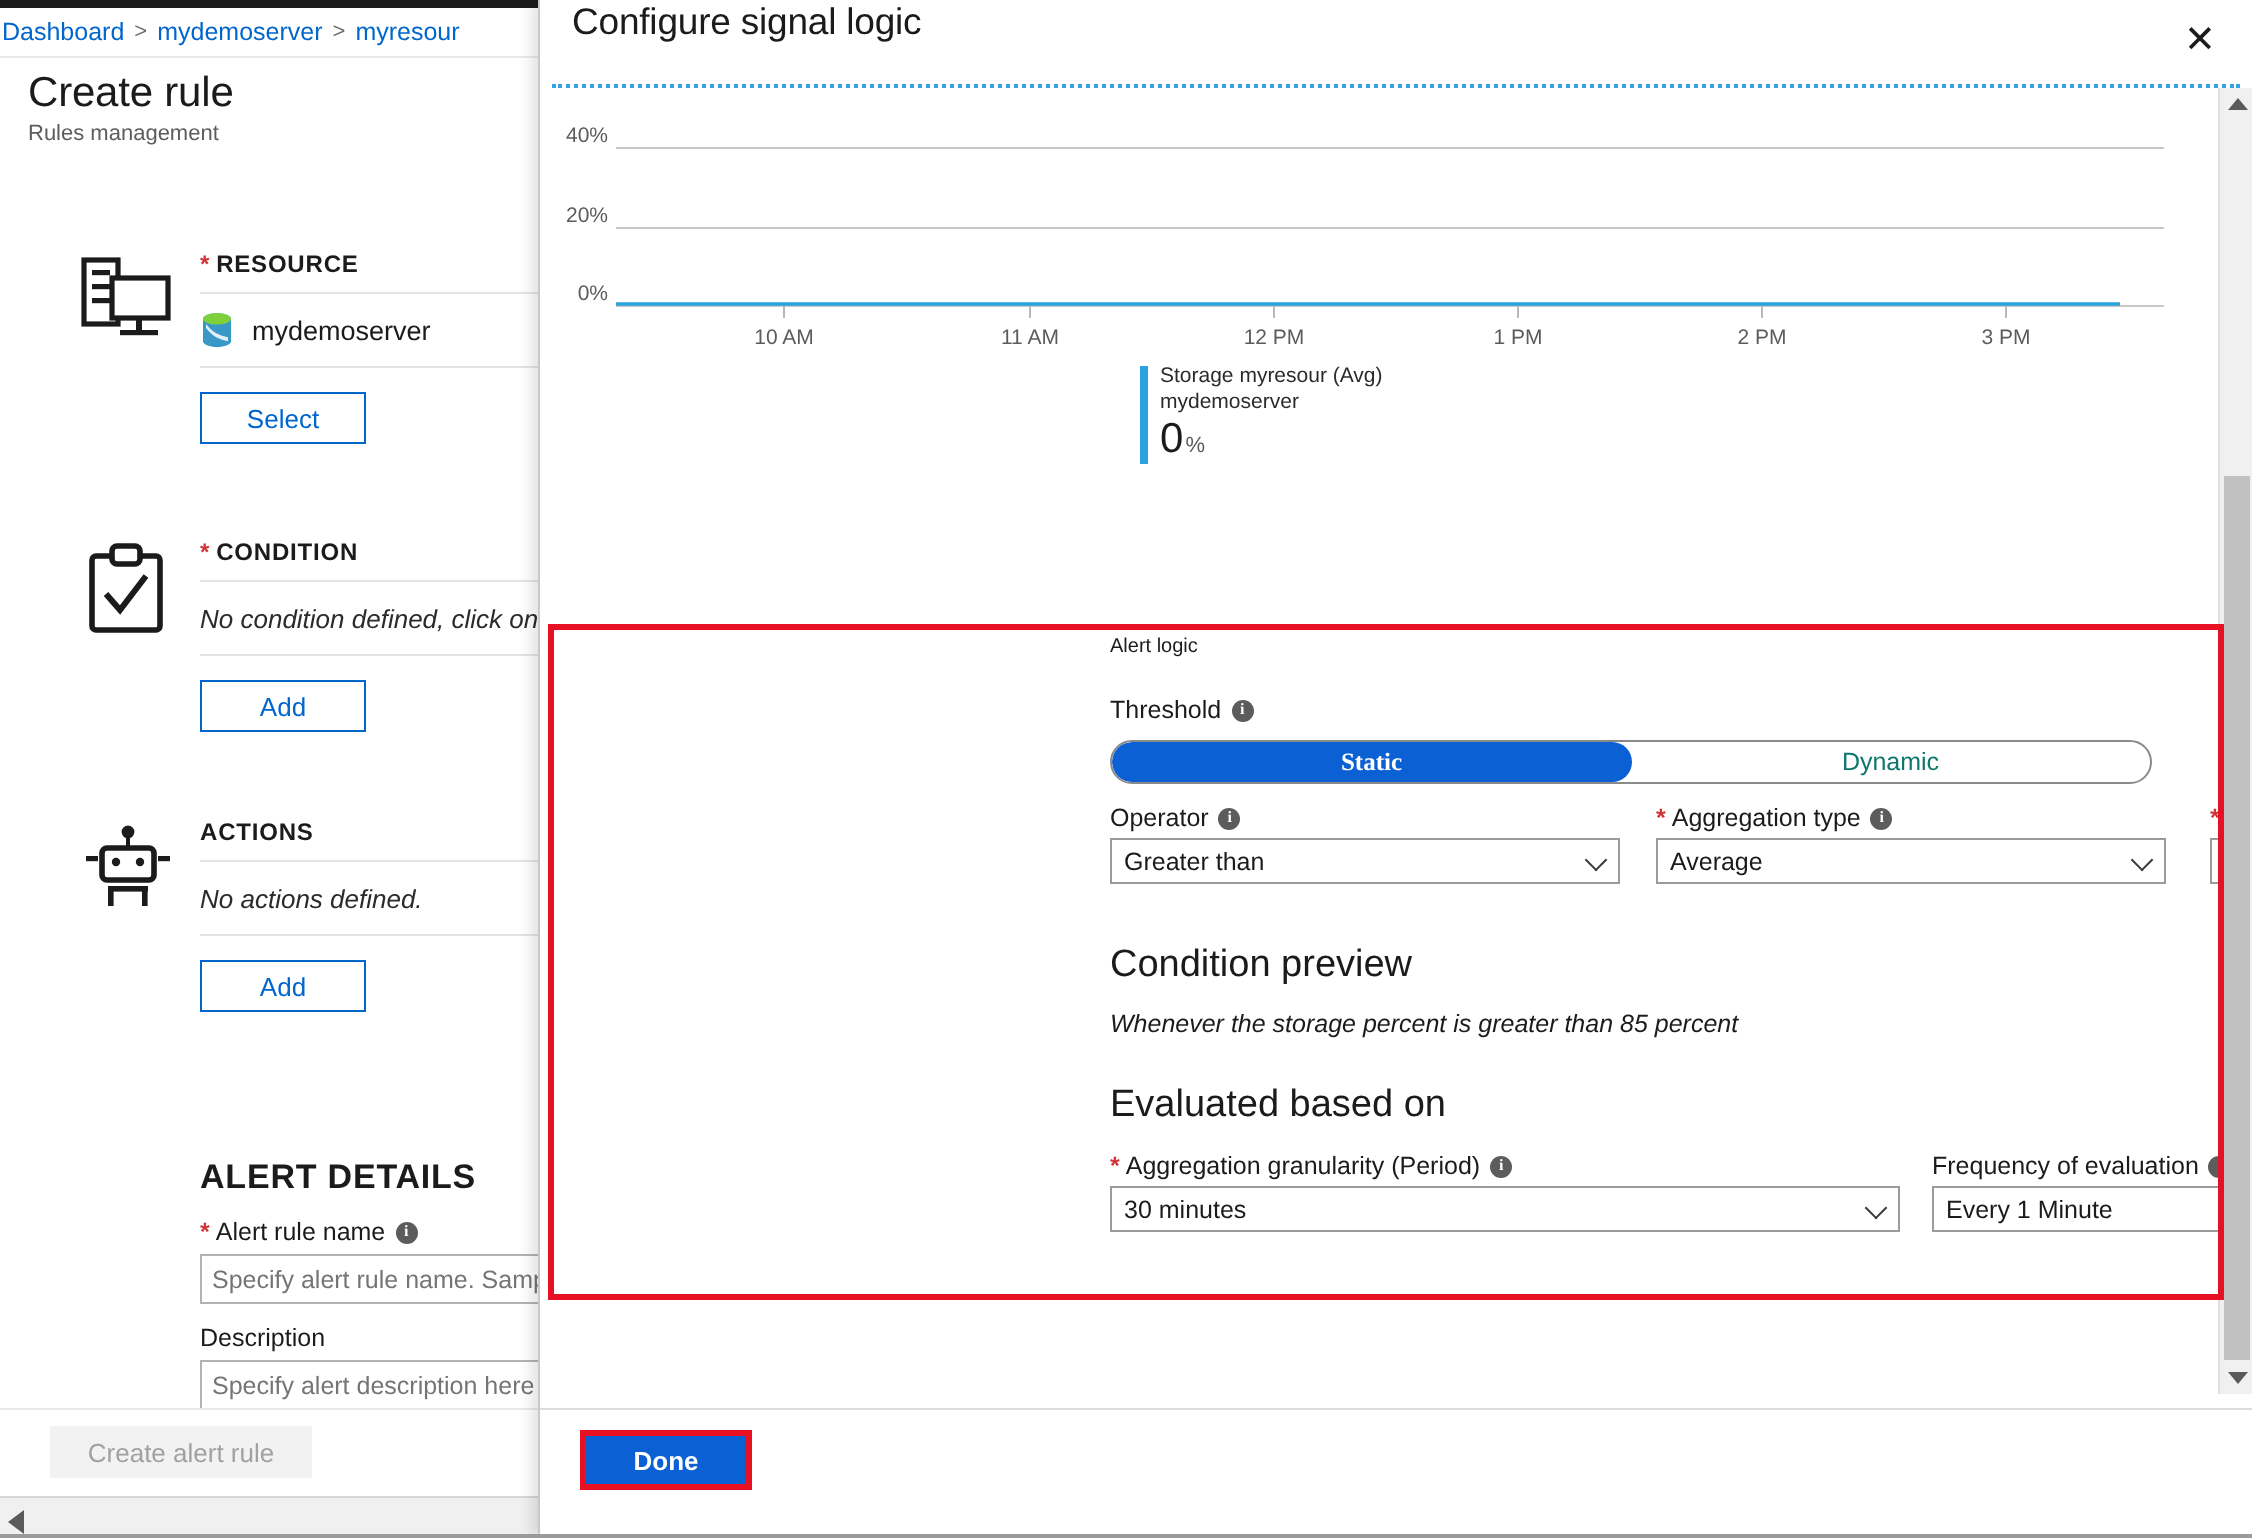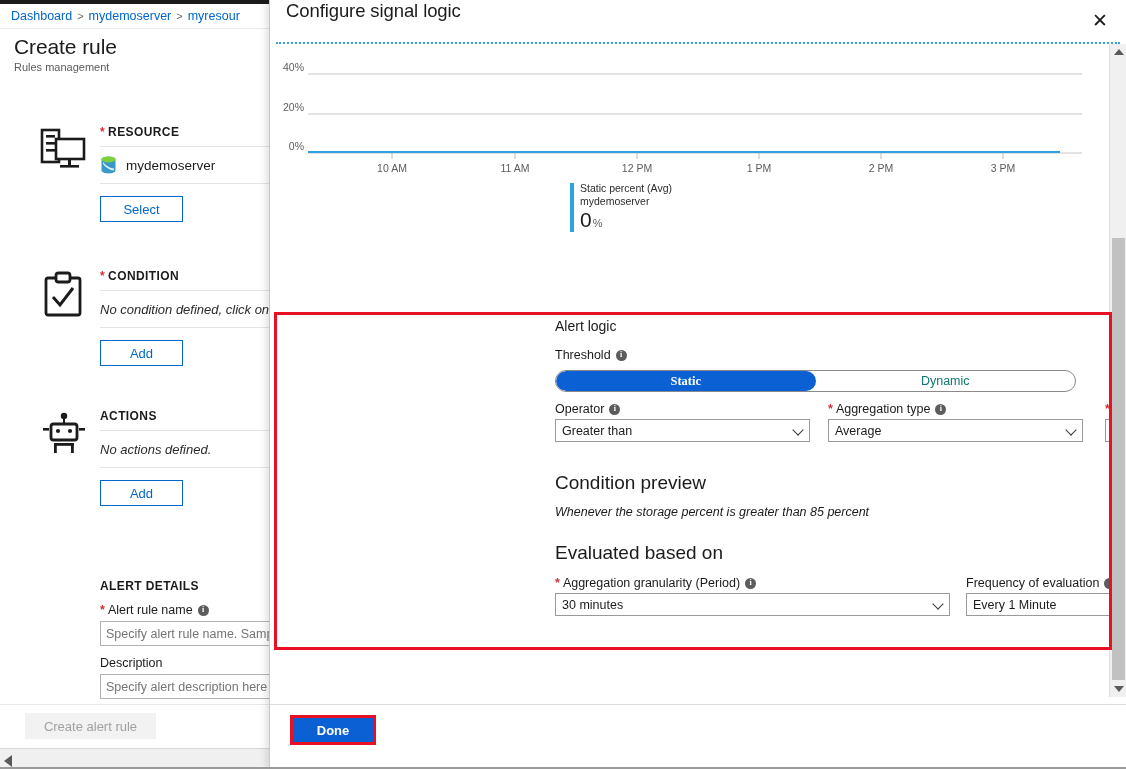--- a/index.html
+++ b/index.html
@@ -29,21 +29,21 @@
     position: absolute; left: 0; top: 4px;
     width: 281px; height: 765px;
     background: #ffffff;
     overflow: hidden;
   }
 
   .breadcrumb {
     position: absolute; left: 0; top: 0;
     width: 281px; height: 24px;
     display: flex; align-items: center;
-    padding-left: 11px;
+    padding-left: 1px;
     font-size: 12.5px;
     white-space: nowrap;
     background: #ffffff;
   }
   .bc-link { color: #0066cc; cursor: pointer; }
   .bc-sep { color: #6b6b6b; margin: 0 5px; font-size: 11px; }
 
   .blade-head {
     position: absolute; left: 0; top: 24px;
     width: 281px; height: 52px;
@@ -99,21 +99,21 @@
     cursor: pointer;
     display: flex; align-items: center; justify-content: center;
   }
 
   .db-icon {
     width: 17px; height: 18px; margin-right: 9px; flex: 0 0 auto;
   }
 
   
   .ad-title {
-    font-size: 12px; font-weight: bold; color: #1b1b1b;
+    font-size: 17px; font-weight: bold; color: #1b1b1b;
     letter-spacing: 0.4px;
   }
   .fld-label {
     font-size: 12.5px; color: #1b1b1b; margin-top: 10px;
     display: flex; align-items: center; white-space: nowrap;
   }
   .txt-input {
     margin-top: 4px;
     width: 181px; height: 25px;
     border: 1px solid #b3b3b3;
@@ -233,21 +233,21 @@
   }
 
   
   .alogic {
     position: absolute; left: 277px; top: 314px;
     width: 832px; height: 334px;
     background: #ffffff;
   }
   .al-head {
     position: absolute; left: 8px; top: 4px;
-    font-size: 14px; color: #1b1b1b;
+    font-size: 10px; color: #1b1b1b;
   }
   .lbl {
     font-size: 12.5px; color: #1b1b1b;
     display: flex; align-items: center; white-space: nowrap;
   }
   .info-i {
     display: inline-flex; align-items: center; justify-content: center;
     width: 11px; height: 11px; border-radius: 50%;
     background: #5c5c5c; color: #ffffff;
     font-size: 8px; font-weight: bold;
@@ -499,21 +499,21 @@
         <text x="489" y="126" text-anchor="middle" font-family="Liberation Sans, sans-serif" font-size="10.5" fill="#5c5c5c">1 PM</text>
         <text x="611" y="126" text-anchor="middle" font-family="Liberation Sans, sans-serif" font-size="10.5" fill="#5c5c5c">2 PM</text>
         <text x="733" y="126" text-anchor="middle" font-family="Liberation Sans, sans-serif" font-size="10.5" fill="#5c5c5c">3 PM</text>
 
         <line x1="38" y1="106" x2="790" y2="106" stroke="#2aa3e0" stroke-width="1.8"></line>
       </svg>
 
       <div class="legend">
         <div class="legend-bar"></div>
         <div class="legend-txt">
-          <div>Static percent (Avg)</div>
+          <div>Storage myresour (Avg)</div>
           <div>mydemoserver</div>
         </div>
         <div class="legend-val">
           <span>0</span><span class="unit">%</span>
         </div>
       </div>
     </div>
 
     <div class="alogic">
 

